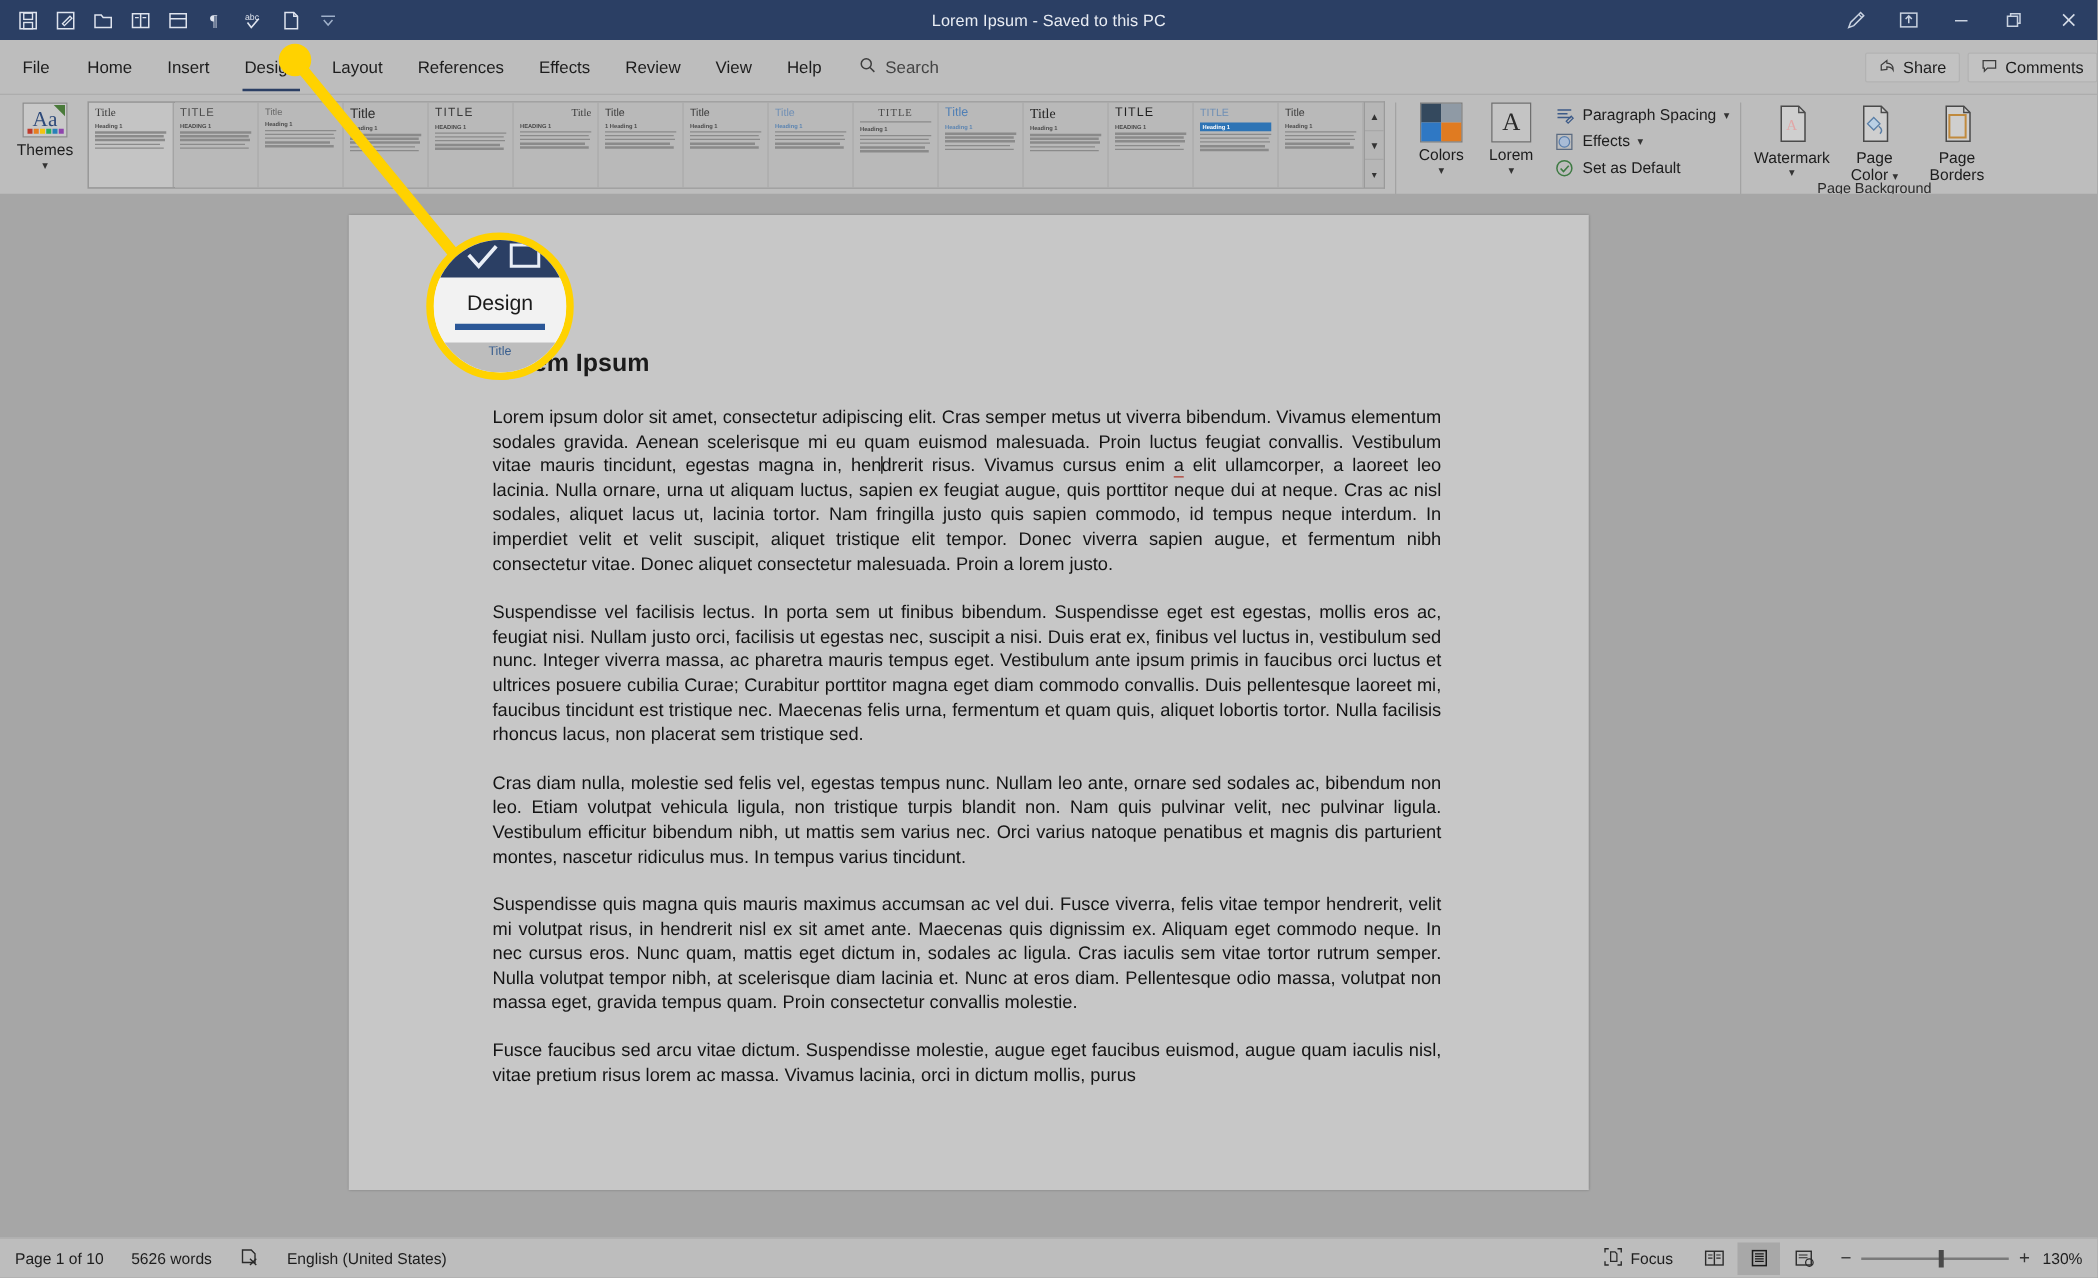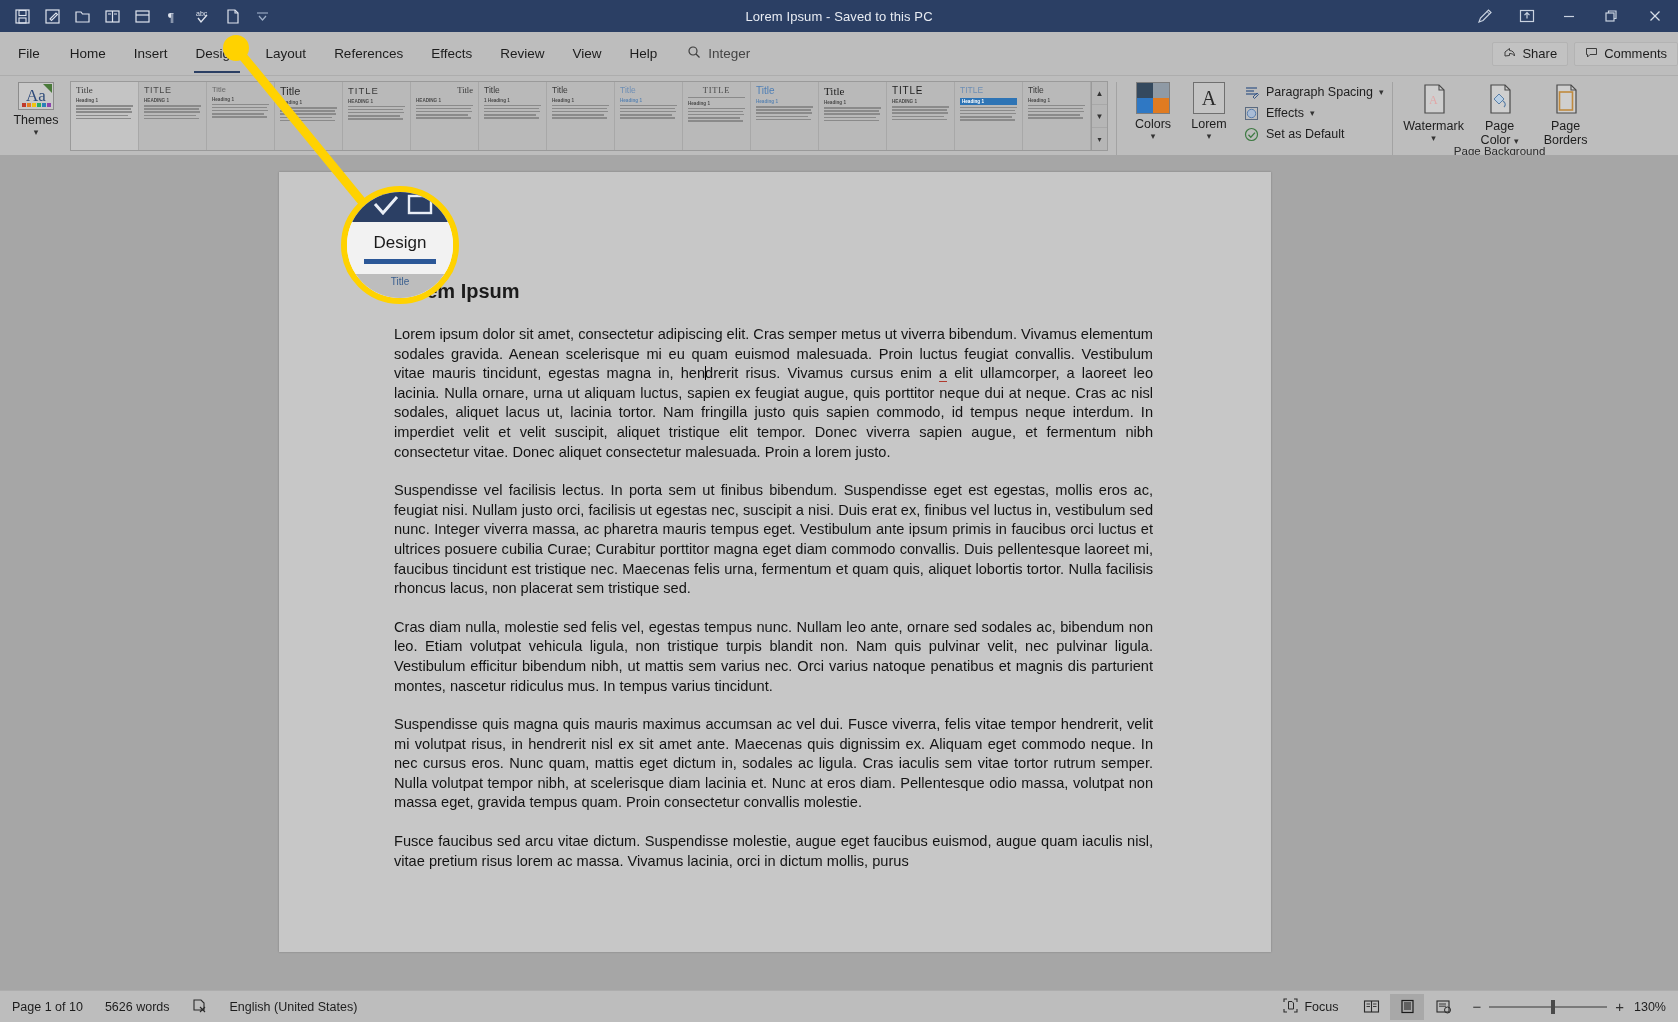--- a/index.html
+++ b/index.html
@@ -311,21 +311,21 @@
   <div class="tab">View</div>
   <div class="tab">Help</div>
 
   <div class="searchbox">
     <span>
       <svg width="14" height="14" viewBox="0 0 14 14">
           <circle cx="6" cy="6" r="4" fill="none" stroke="#3d3d3d" stroke-width="1.2"></circle>
           <line x1="9" y1="9" x2="12.5" y2="12.5" stroke="#3d3d3d" stroke-width="1.2"></line>
         </svg>
     </span>
-    <span>Integer</span>
+    <span>Search</span>
   </div>
 
   <div class="tabs-right">
     <div class="pill">
       <span>
         <svg width="13" height="13" viewBox="0 0 13 13">
             <path d="M2 10 V6 L6.5 2.5 V4.5 C10 4.5 11.5 7 11.5 10 C10.5 8.2 8.8 7.5 6.5 7.5 V9.5 Z" fill="none" stroke="#3d3d3d" stroke-width="1"></path>
           </svg>
       </span>
       <span>Share</span>

